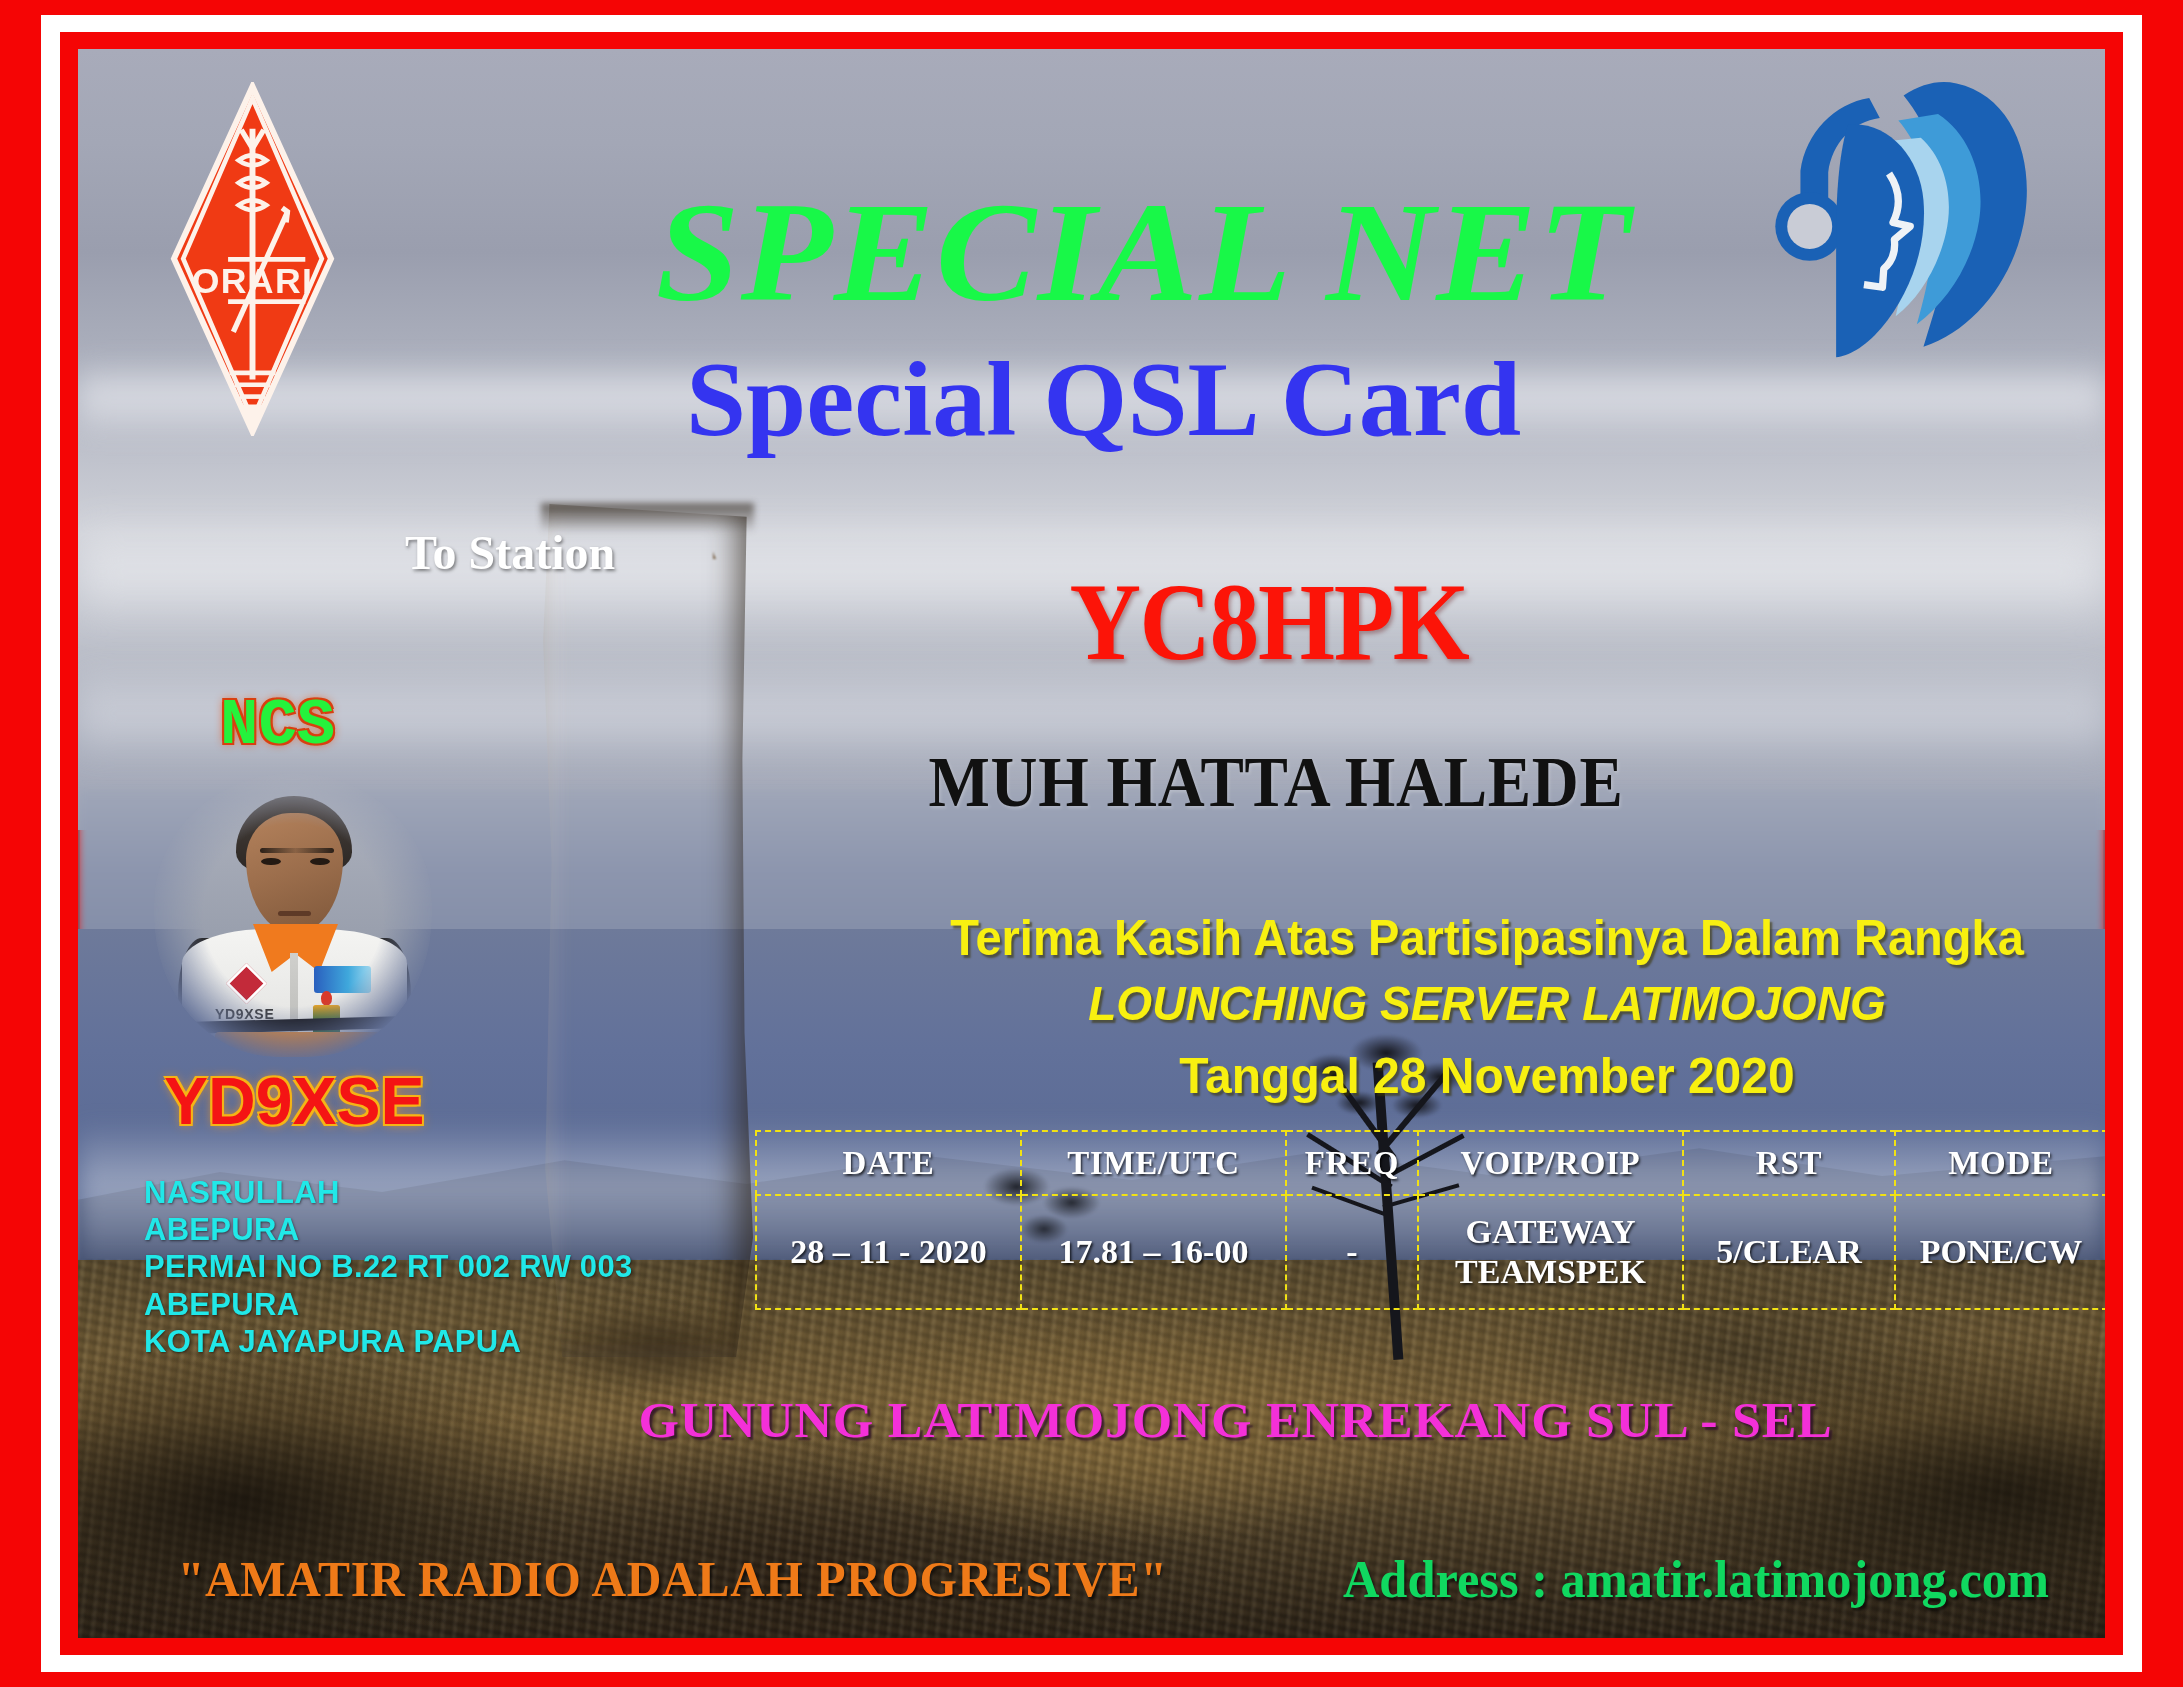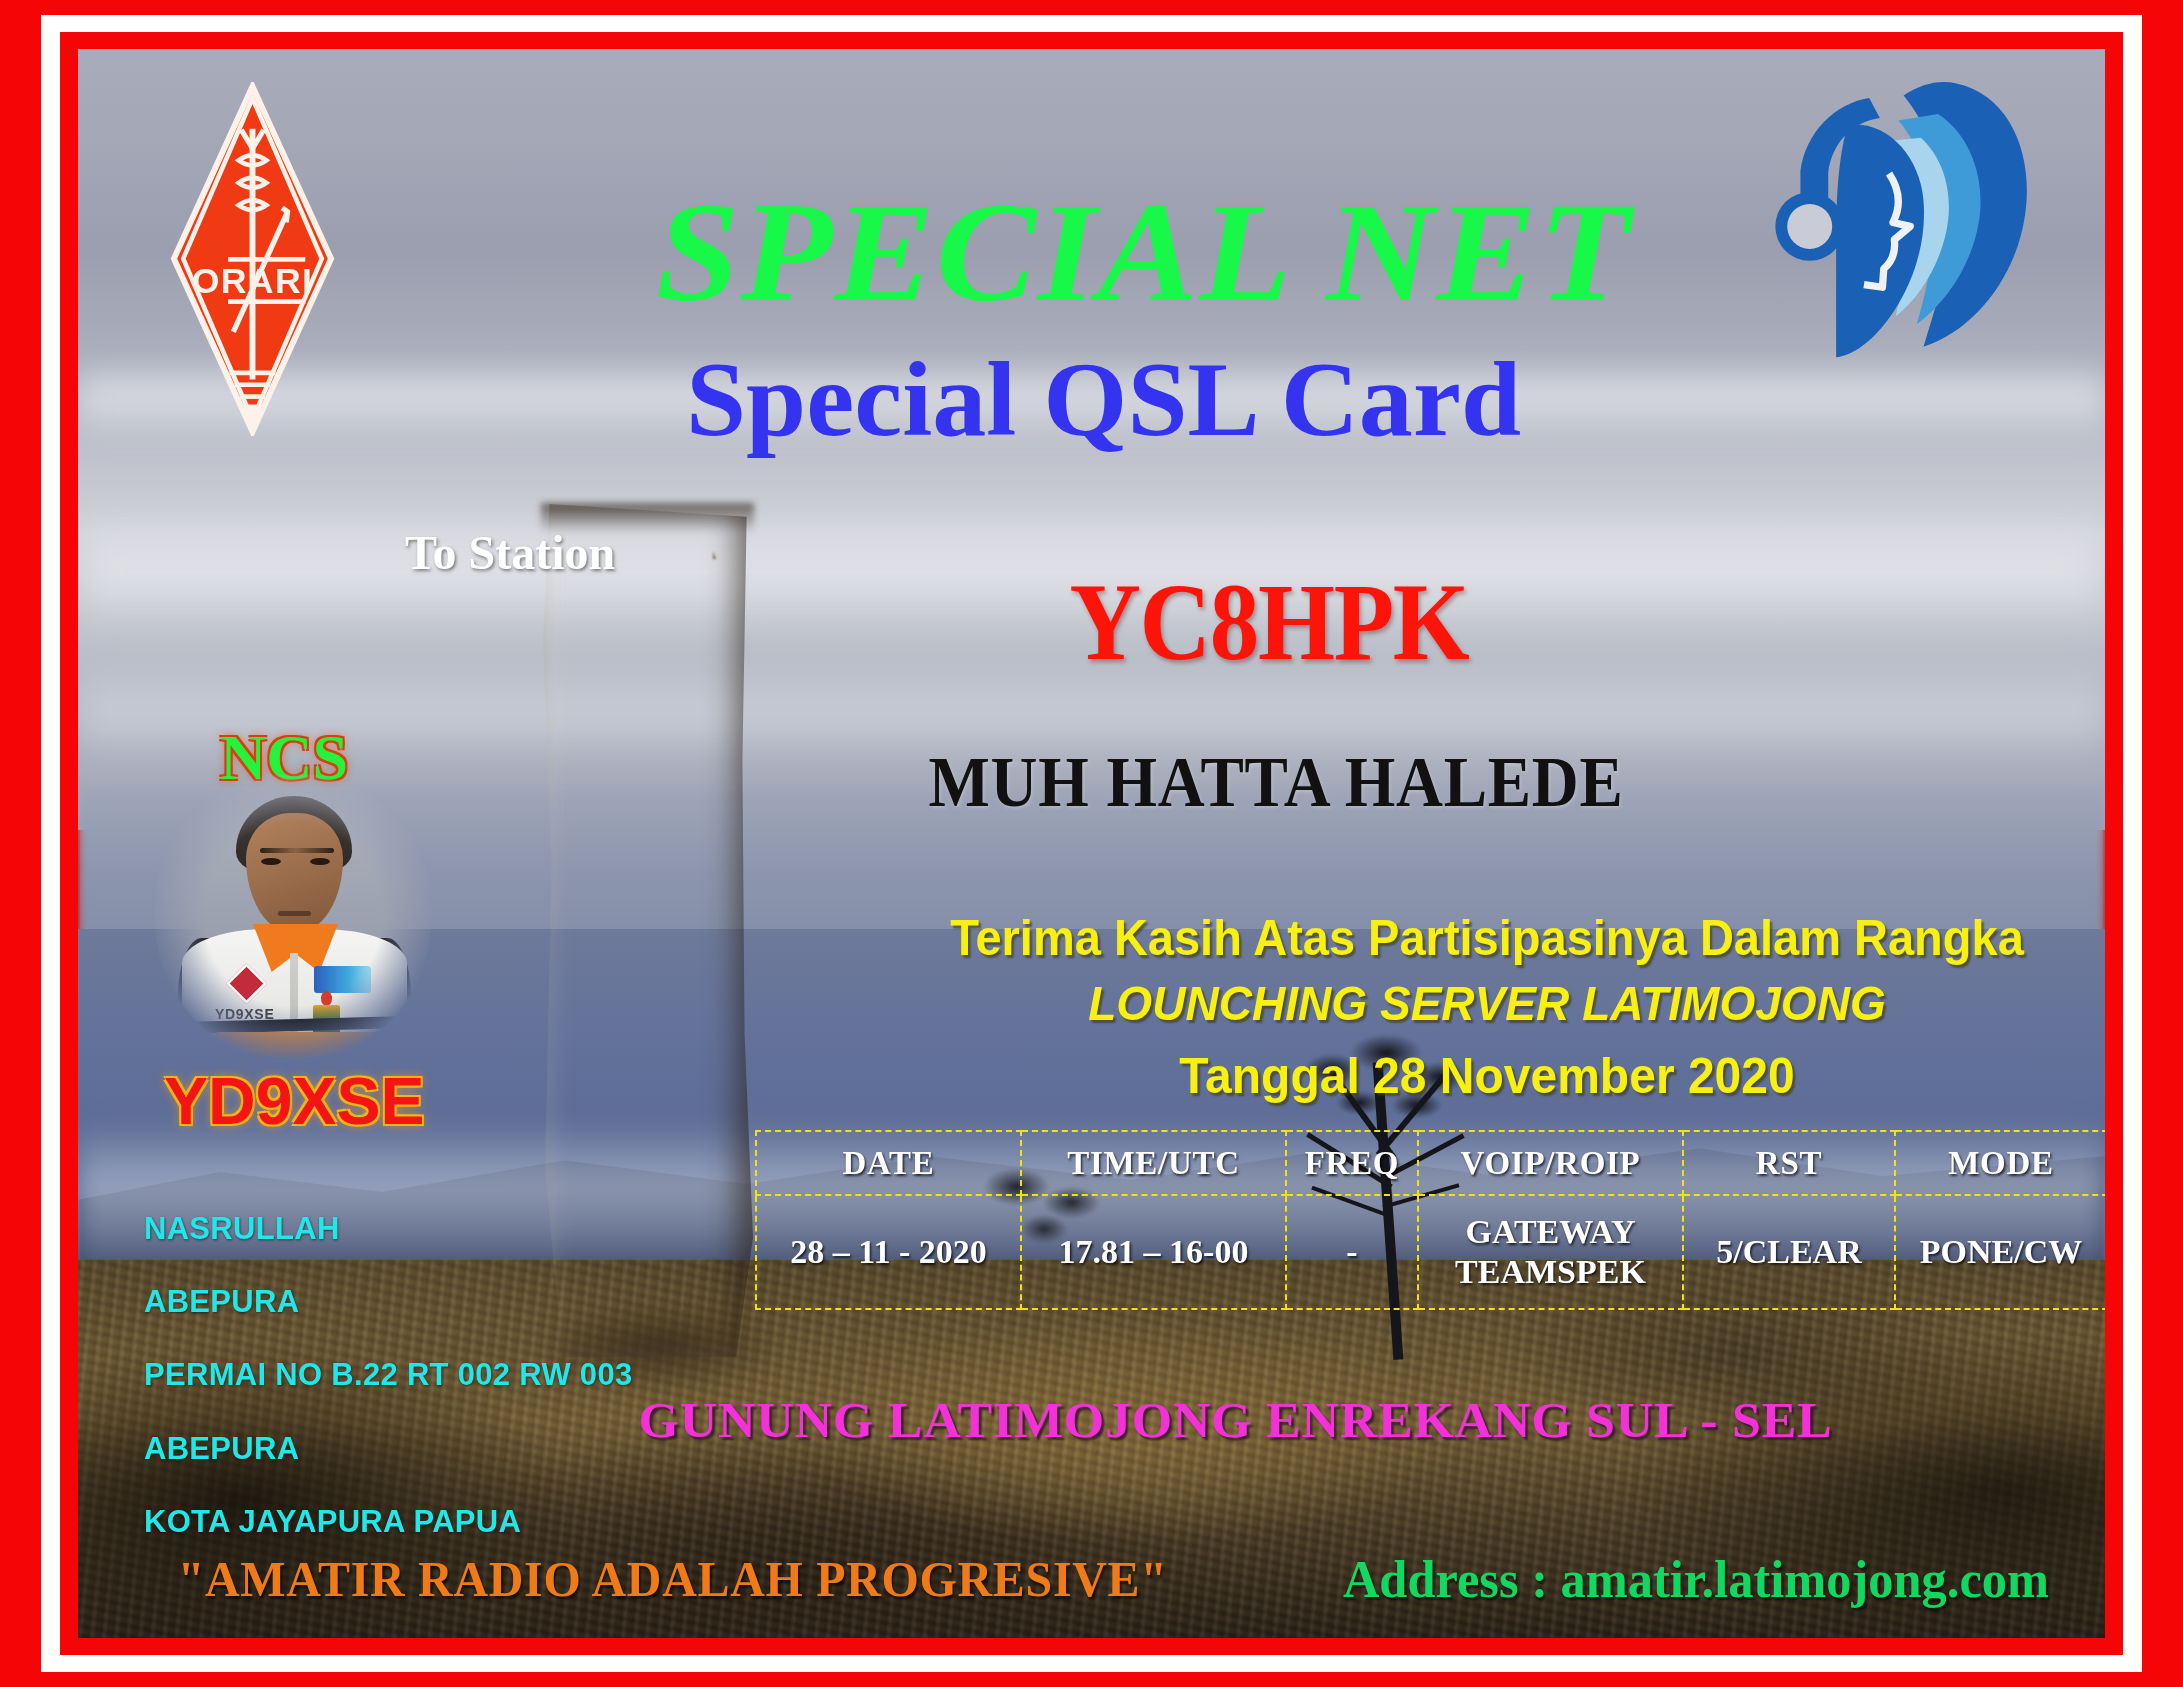--- a/index.html
+++ b/index.html
@@ -222,22 +222,22 @@
   #to-station {
     position:absolute; left:327px; top:480px;
     font-family:"Liberation Serif", serif;
     font-weight:bold; font-size:48px; line-height:1;
     color:#ffffff;
     text-shadow:1.3px 2px 3.3px rgba(0,0,0,.45);
   }
 
   
   #ncs-label {
-    position:absolute; left:142px; top:677px;
-    font-family:Liberation Serif, serif;
+    position:absolute; left:142px; top:645px;
+    font-family:Liberation Mono, monospace;
     font-weight:bold; font-size:64px; line-height:1;
     color:#25f23c;
     text-shadow:
       -2px -2px 0 #d84010, 2px -2px 0 #d84010,
       -2px  2px 0 #d84010, 2px  2px 0 #d84010,
        0 0 9.3px rgba(230,80,20,.95);
   }
 
   
   #ncs-portrait {
@@ -342,21 +342,21 @@
 
   
   #address-block {
     position:absolute; left:66px; top:1125px; width:549px;
     font-family:"Liberation Sans", sans-serif;
     font-weight:bold; font-size:31px; line-height:1.20;
     color:#21e8e8;
     letter-spacing:0.3px;
     text-shadow:0.7px 1.3px 2.6px rgba(0,0,0,.55);
   }
-  #address-block div { white-space:nowrap;margin-top:36px; }
+  #address-block div { white-space:nowrap; }
 
   
   #callsign {
     position:absolute; left:860px; top:523px; width:662px;
     text-align:center;
     font-family:"Liberation Serif", serif;
     font-weight:bold; font-size:99px; line-height:1;
     color:#fc1408;
     letter-spacing:-1.3px;
     transform:scaleY(1.12);

